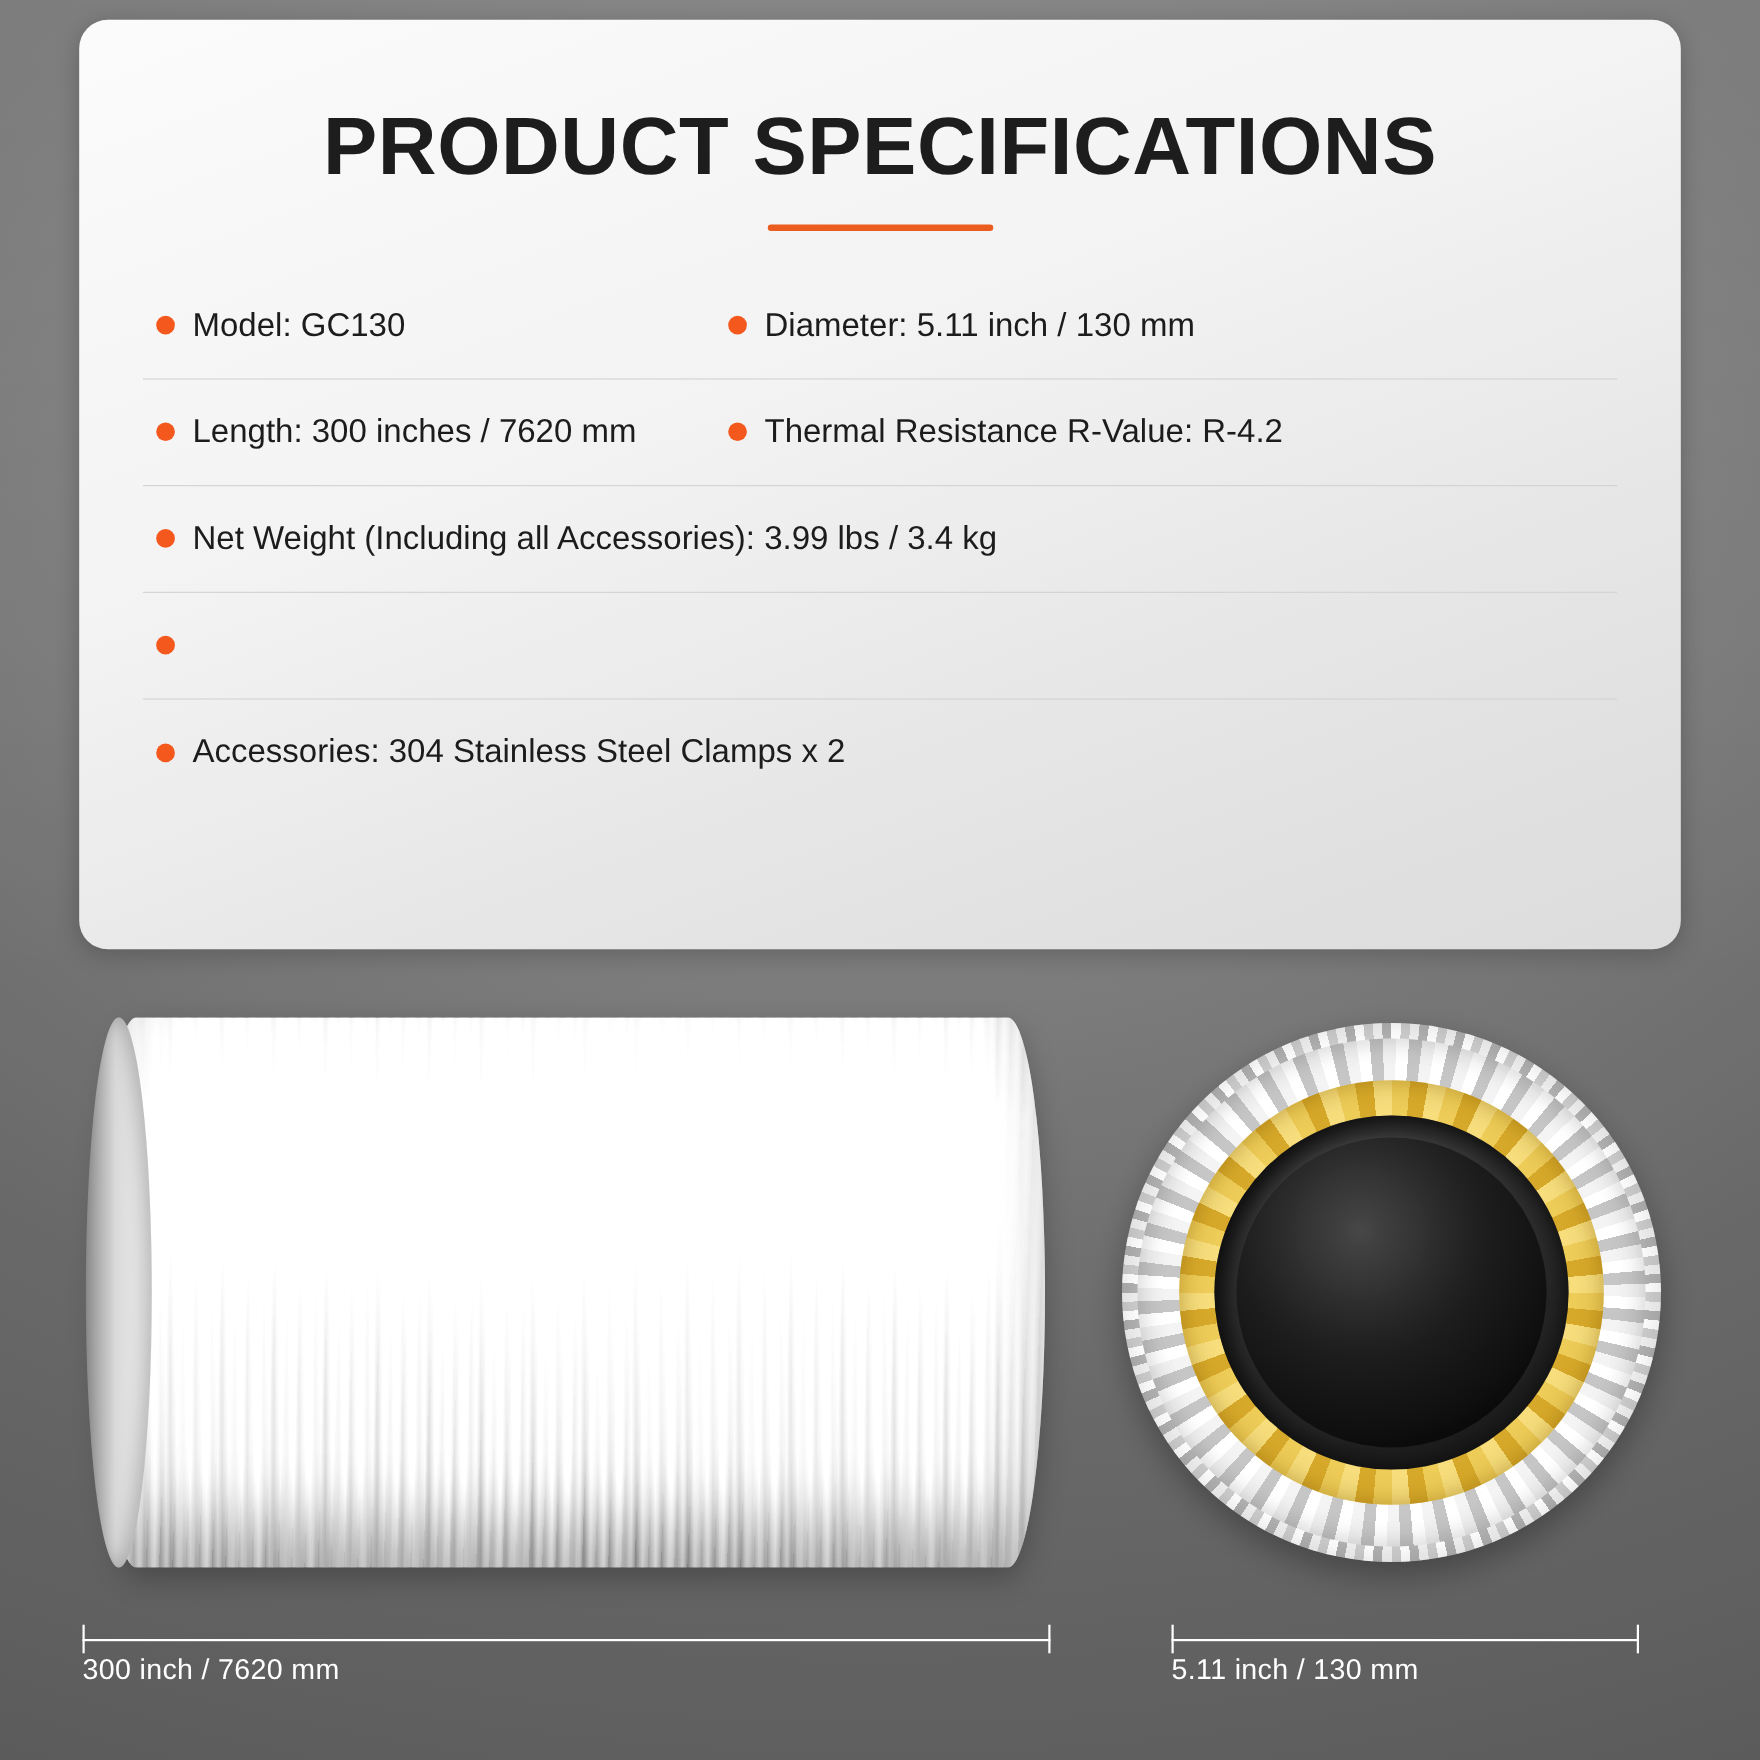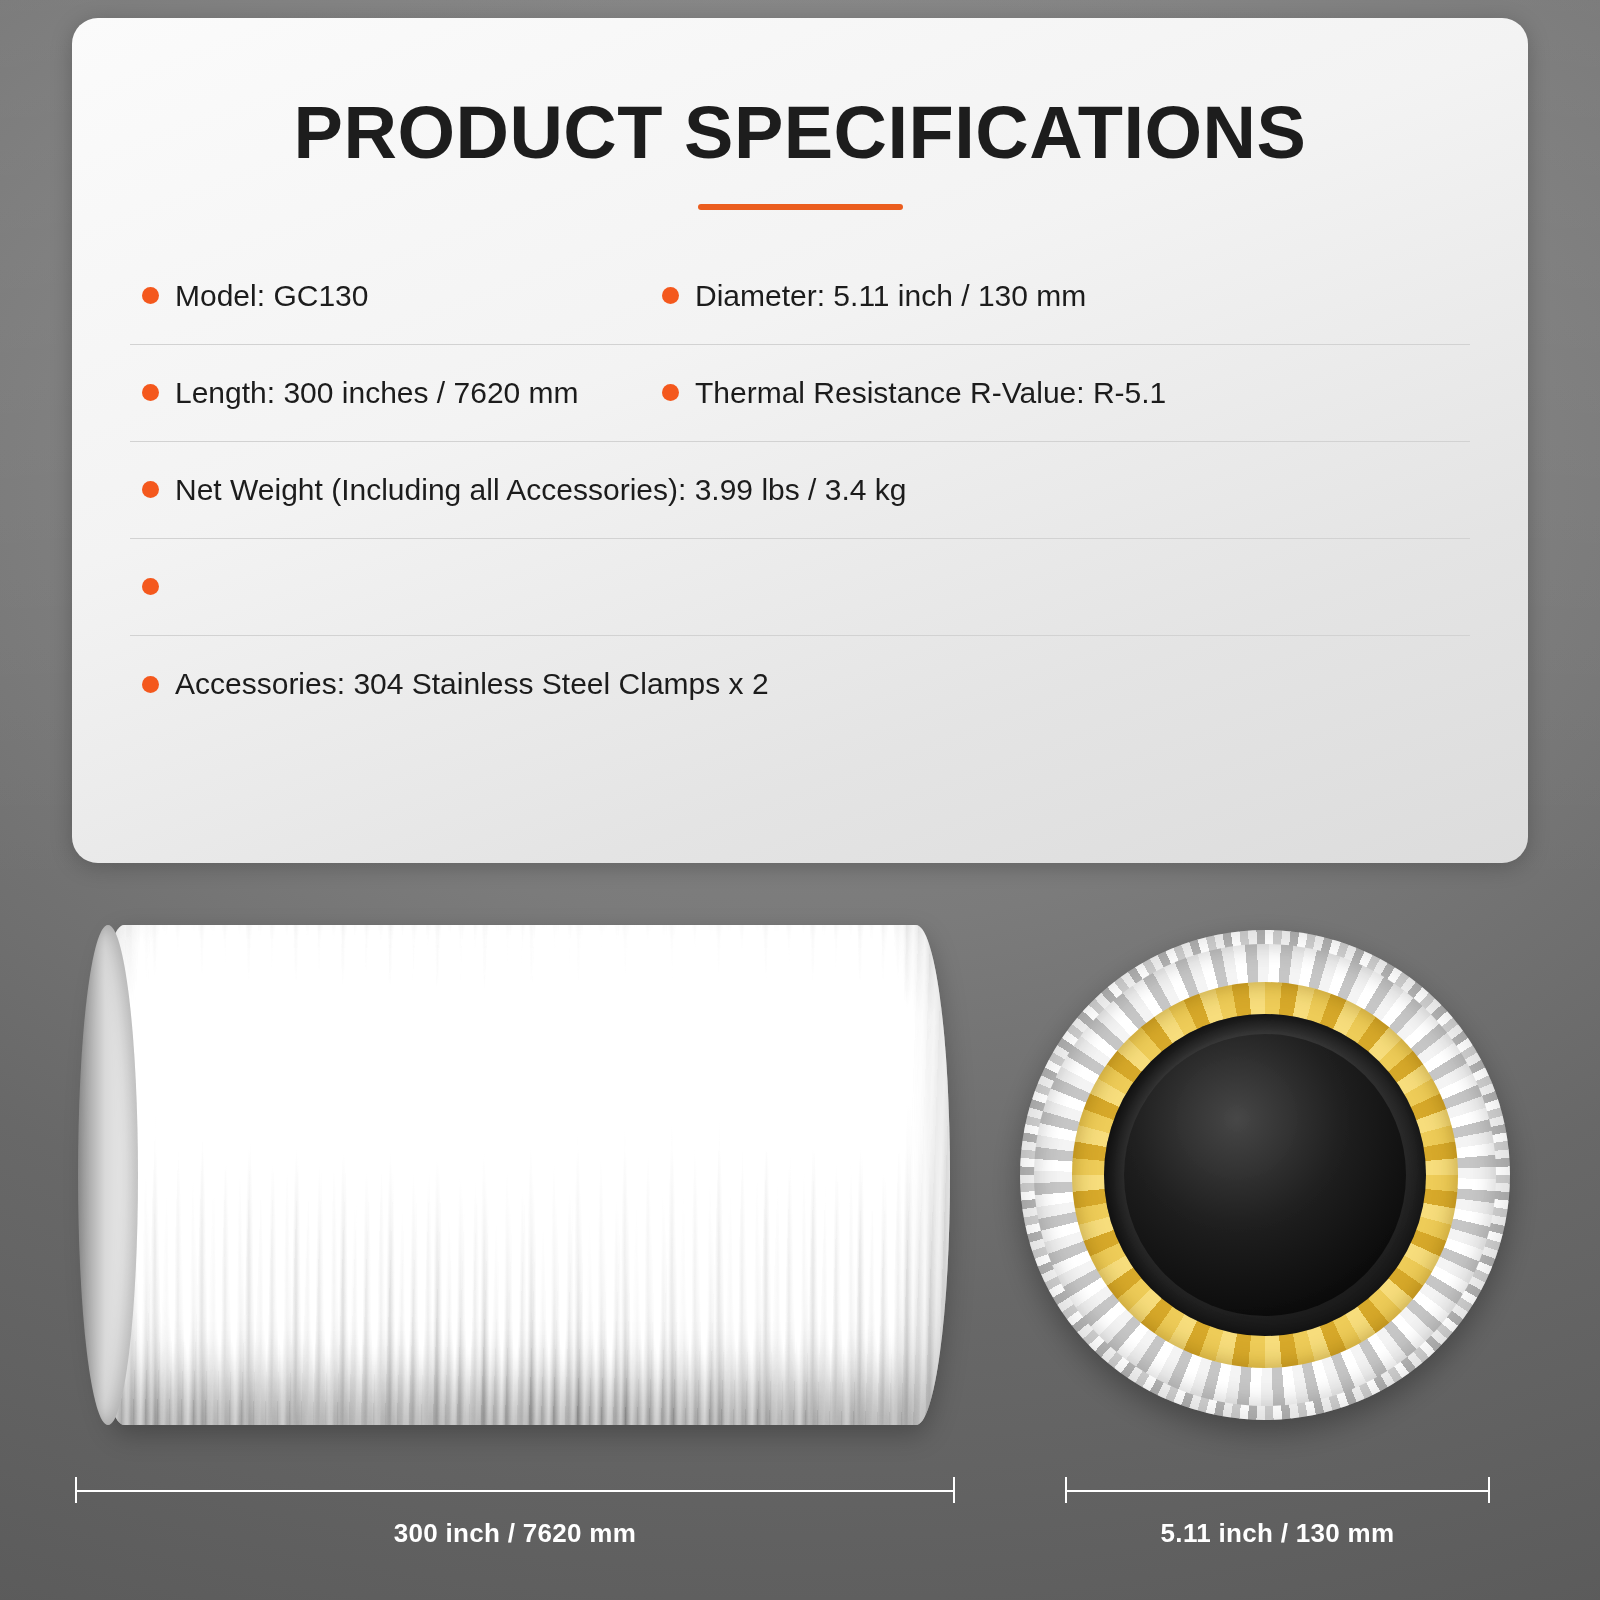--- a/index.html
+++ b/index.html
@@ -173,25 +173,24 @@
   }
   .dim-tick {
     position: absolute;
     width: 2px; height: 26px;
     background: #ffffff;
     top: -13px;
   }
   .dim-label {
     position: absolute;
     width: 100%;
-    text-align: center;
-    top: 28px;
+    top: 12px;
     color: #ffffff;
     font-size: 26px;
-    font-weight: bold;
+    font-weight: normal;
     letter-spacing: 0.3px;
     white-space: nowrap;
   }
 
   .dim-long { left: 75px; top: 1490px; width: 880px; }
   .dim-round { left: 1065px; top: 1490px; width: 425px; }
 </style>
 </head>
 <body>
 
@@ -217,21 +216,21 @@
     </div>
 
 
     <div class="spec-row">
       <div class="spec-item col1">
         <span class="bullet"></span>
         <span>Length: 300 inches / 7620 mm</span>
       </div>
       <div class="spec-item full">
         <span class="bullet"></span>
-        <span>Thermal Resistance R-Value: R-5.1</span>
+        <span>Thermal Resistance R-Value: R-4.2</span>
       </div>
     </div>
 
     <div class="spec-row">
       <div class="spec-item full">
         <span class="bullet"></span>
         <span>Net Weight (Including all Accessories): 3.99 lbs / 3.4 kg</span>
       </div>
     </div>
 

